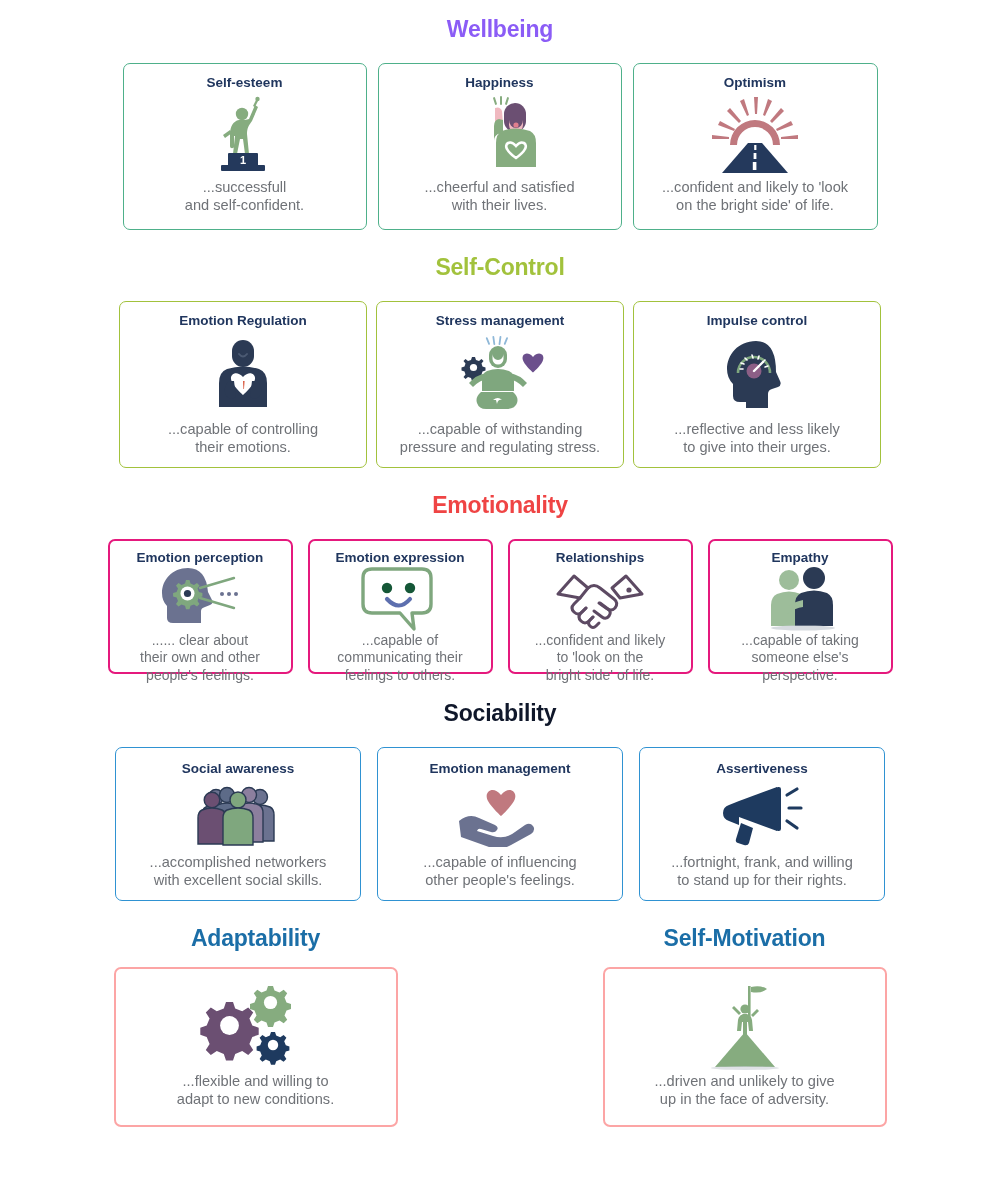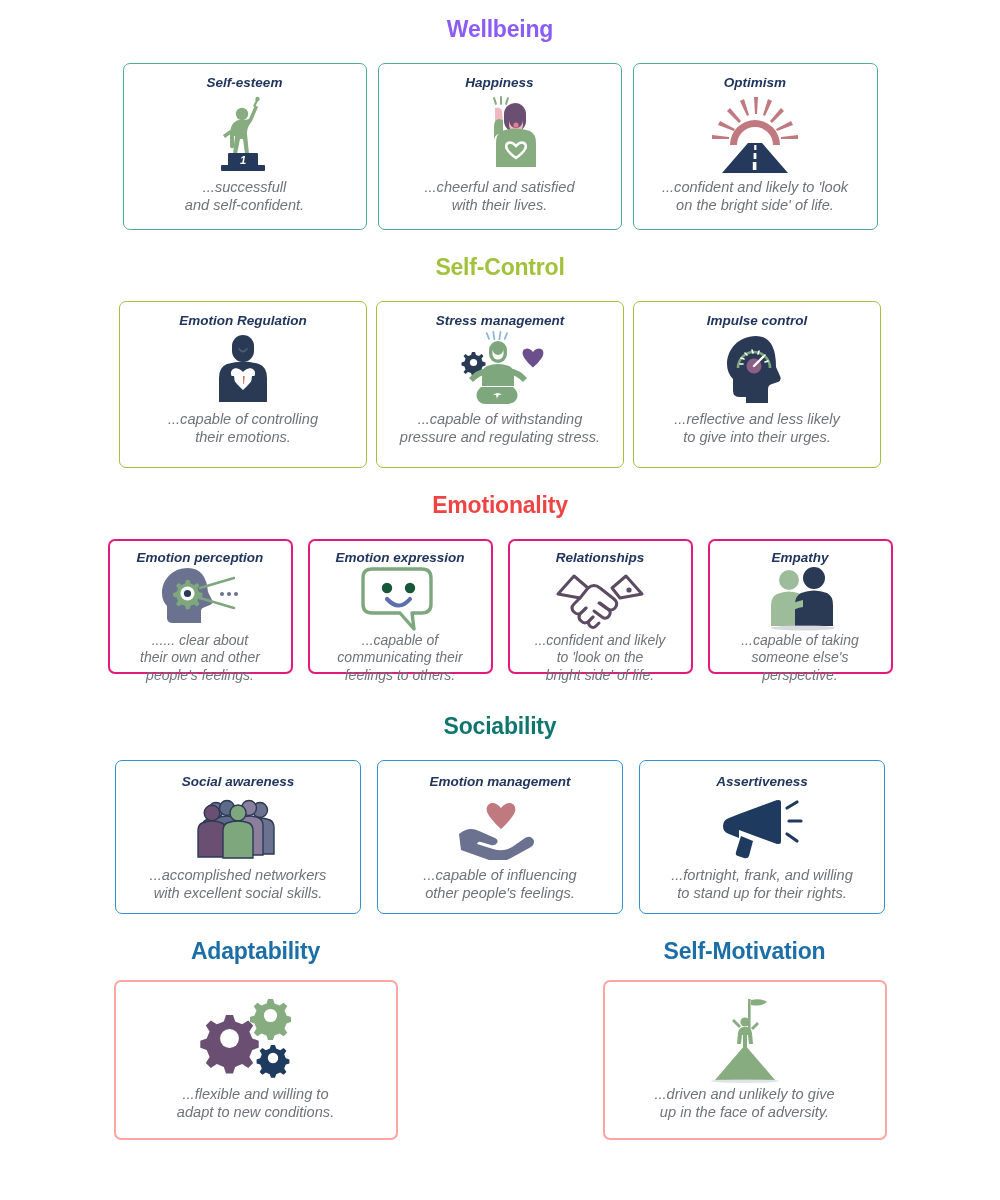--- a/index.html
+++ b/index.html
@@ -42,21 +42,20 @@
   }
 
   .card {
     background: #ffffff;
     border-radius: 7px;
     box-sizing: border-box;
     display: flex;
     flex-direction: column;
     align-items: center;
     position: relative;
-    font-style: italic;
   }
 
   .card-title {
     font-size: 13.5px;
     font-weight: bold;
     color: #20365e;
     text-align: center;
     line-height: 1.15;
   }
 
@@ -80,30 +79,30 @@
   
   #sec-wellbeing .section-title { font-size: 23px; color: #8b5cf6; padding-top: 18px; }
   #sec-wellbeing .card-row { margin-top: 22px; gap: 11px; }
   #sec-wellbeing .card { border: 1.6px solid #4eb08a; width: 244px; height: 167px; padding: 11px 8px 10px; }
   #sec-wellbeing .card-desc { padding-bottom: 4px; }
   #sec-wellbeing .card.wide { width: 245px; }
 
   
   #sec-selfcontrol .section-title { font-size: 23px; color: #a2c23c; padding-top: 26px; }
   #sec-selfcontrol .card-row { margin-top: 22px; gap: 9px; }
-  #sec-selfcontrol .card { border: 1.6px solid #a2c23c; width: 248px; height: 167px; padding: 11px 8px 20px; }
+  #sec-selfcontrol .card { border: 1.6px solid #a2c23c; width: 248px; height: 167px; padding: 11px 8px 10px; }
 
   
   #sec-emotionality .section-title { font-size: 23px; color: #ef4444; padding-top: 26px; }
   #sec-emotionality .card-row { margin-top: 22px; gap: 15px; }
   #sec-emotionality .card { border: 2px solid #e5197d; width: 185px; height: 135px; padding: 9px 6px 8px; }
   #sec-emotionality .card-desc { font-size: 14px; }
 
   
-  #sec-sociability .section-title { font-size: 23px; color: #0f766e; padding-top: 41px; }
+  #sec-sociability .section-title { font-size: 23px; color: #0f172a; padding-top: 28px; }
   #sec-sociability .card-row { margin-top: 22px; gap: 16px; }
   #sec-sociability .card { border: 1.8px solid #2f92d2; width: 246px; height: 154px; padding: 13px 8px 10px; }
 
   
   #sec-bottom { margin-top: 26px; }
   .bottom-wrap {
     display: flex;
     justify-content: center;
     gap: 205px;
   }

